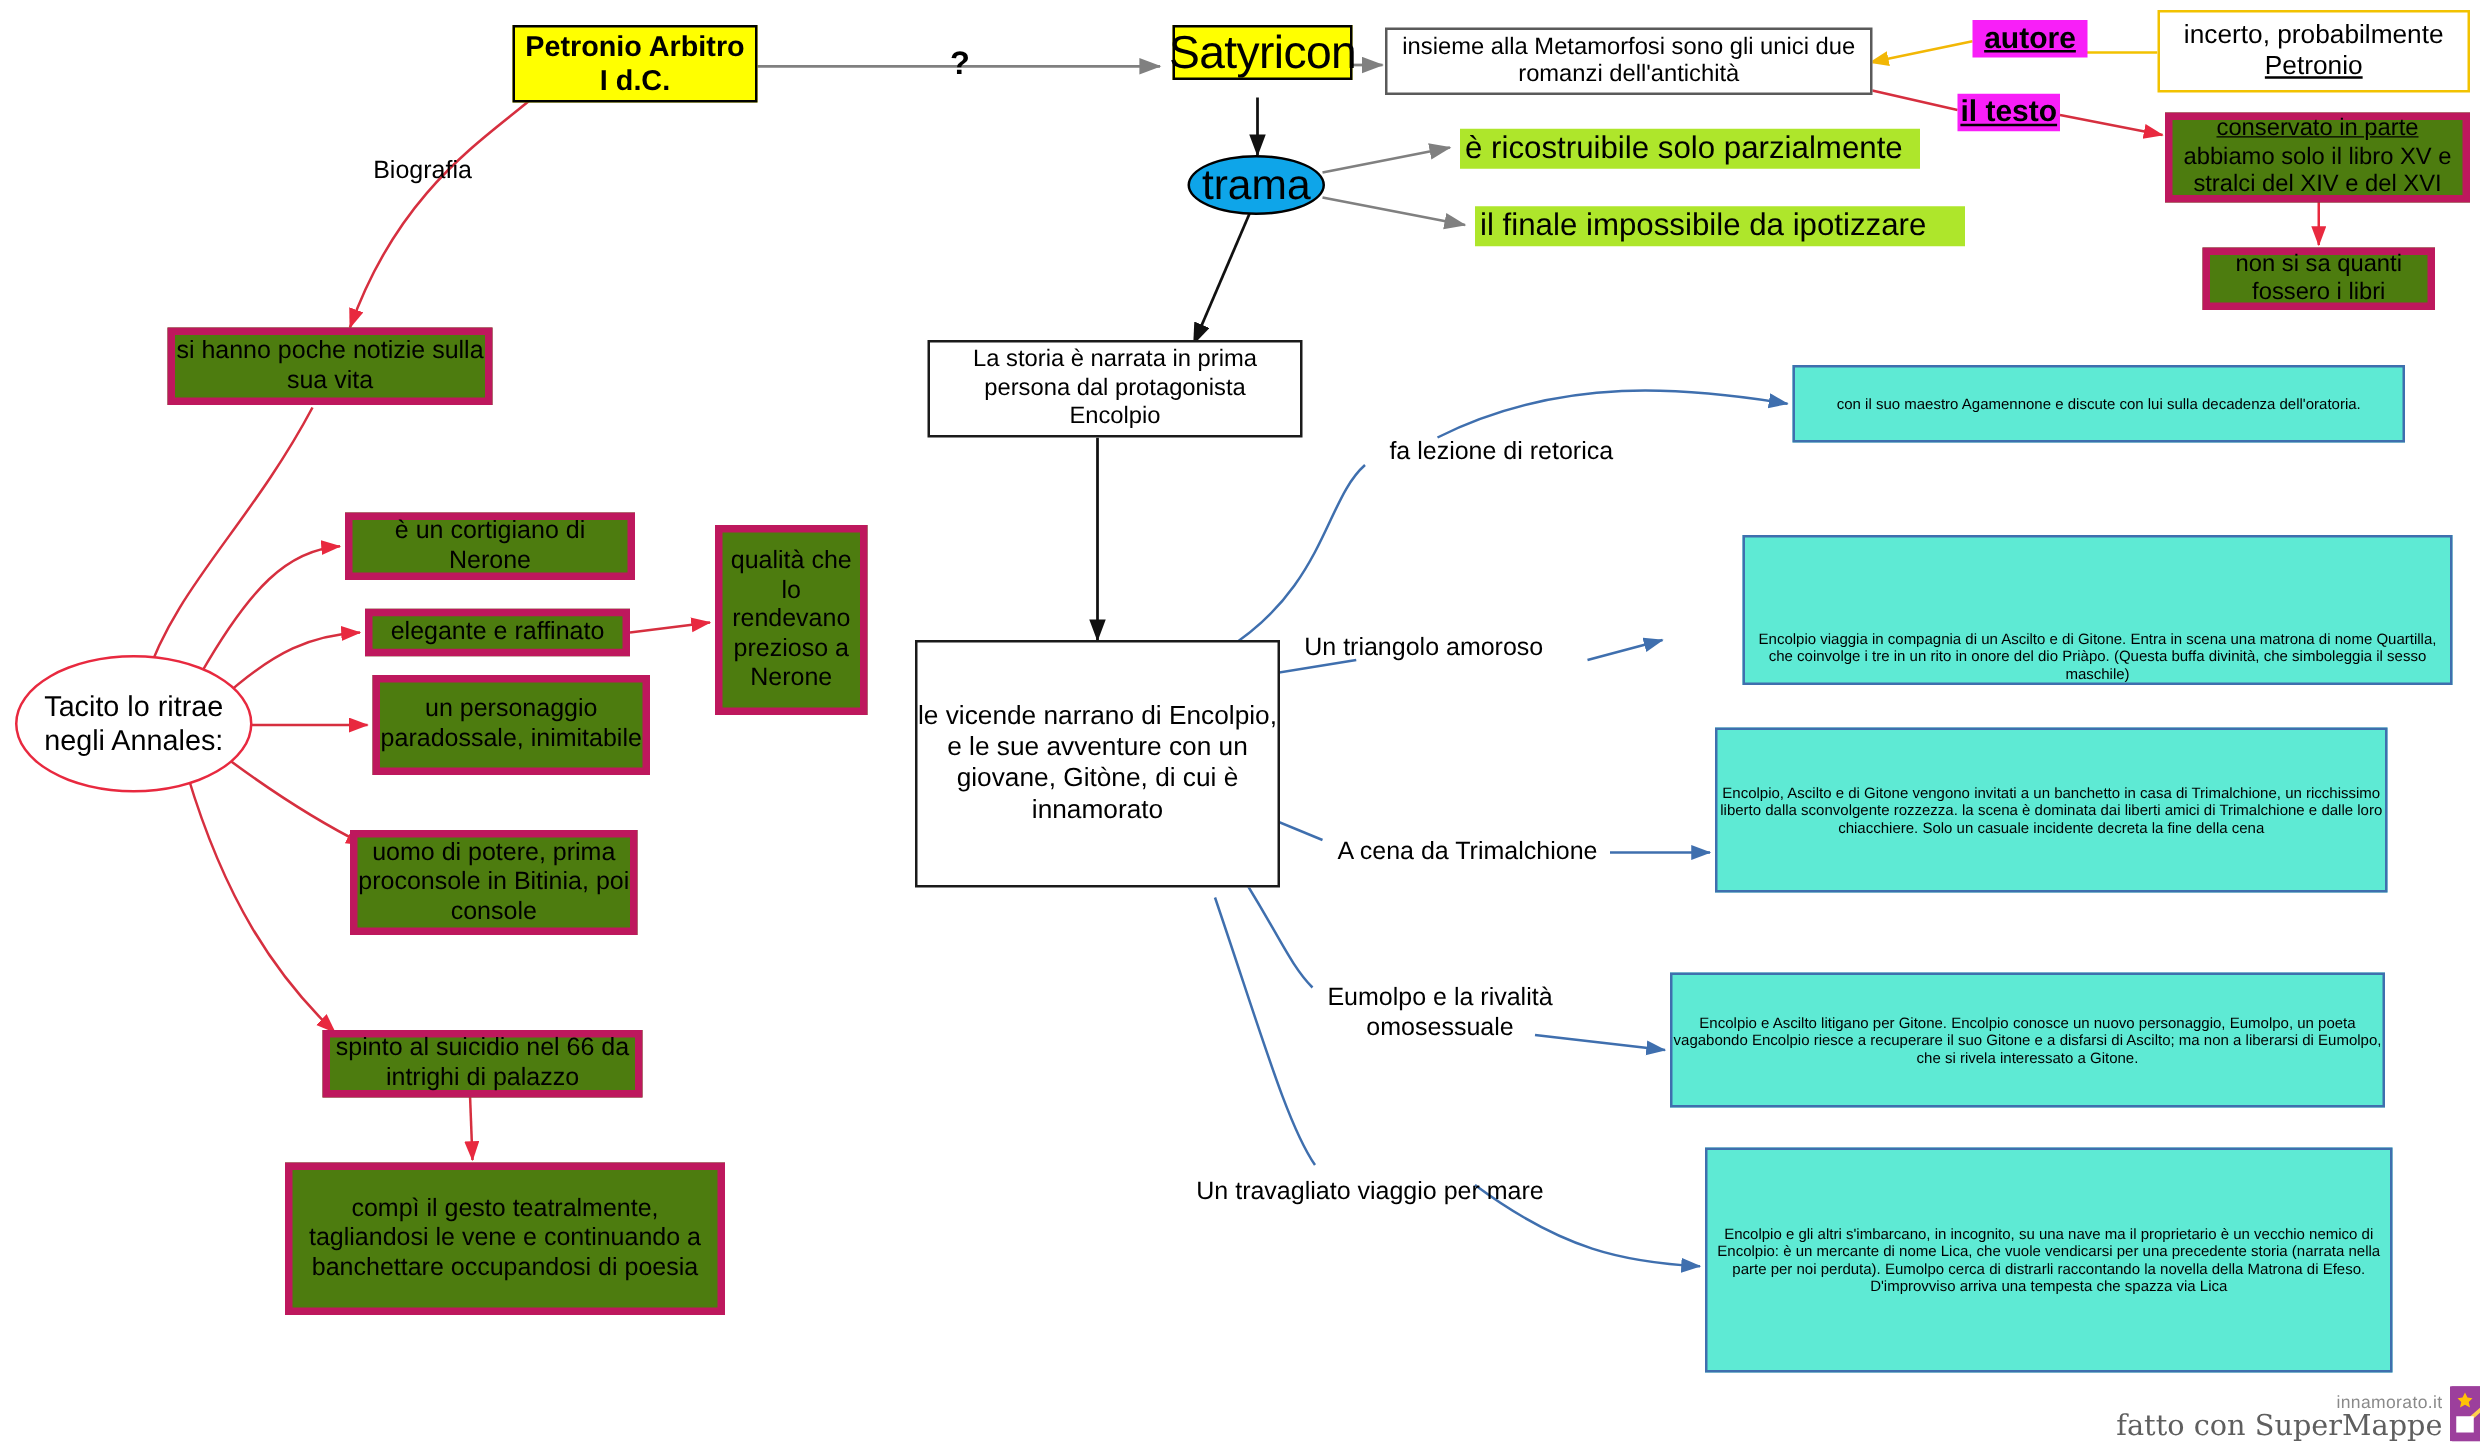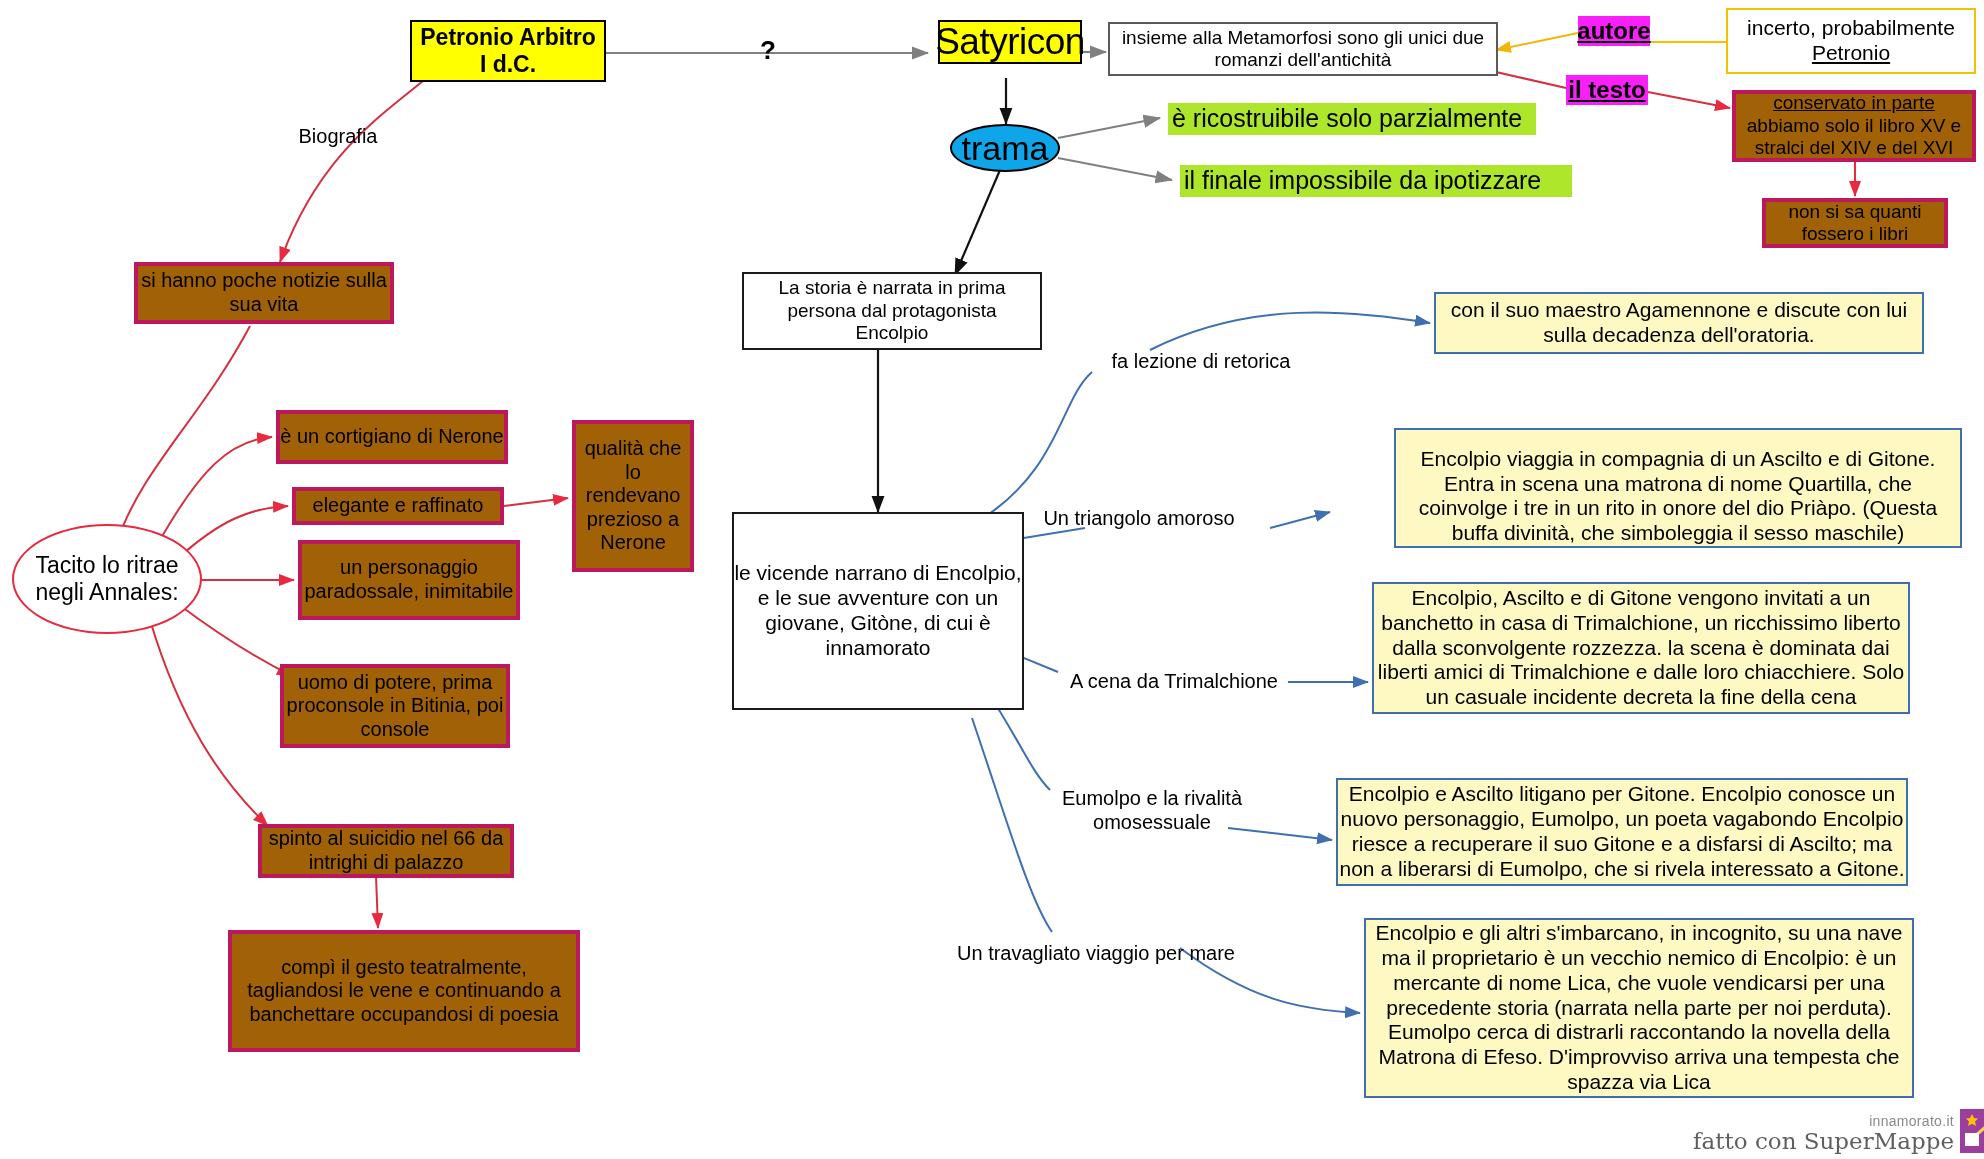--- a/index.html
+++ b/index.html
@@ -55,33 +55,33 @@
     background: #ffffff;
     border: 2px solid #5a5a5a;
     font-size: 19px;
   }
   .black-box {
     background: #ffffff;
     border: 2px solid #1a1a1a;
     font-size: 19px;
   }
   .red-box {
-    background: #a16207;
-    border: 4px solid #be185d;
+    background: #4d7c0f;
+    border: 6px solid #be185d;
     font-size: 20px;
   }
   .yellow-border-box {
     background: #ffffff;
     border: 2px solid #f2c200;
     font-size: 21px;
   }
   .blue-box {
-    background: #fef9c3;
+    background: #5eead4;
     border: 2px solid #3f6fae;
-    font-size: 21px;
+    font-size: 12px;
   }
   .ellipse-white {
     background: #0ea5e9;
     border: 2px solid #000000;
     border-radius: 50%;
     font-size: 34px;
   }
   .ellipse-red {
     background: #ffffff;
     border: 2px solid #e8293f;
@@ -234,21 +234,21 @@
       <div>I d.C.</div>
     </div>
   </div>
 
   <div class="node plain-label qmark" style="left:750px; top:32px; width:36px; height:36px;">?</div>
 
   <div class="node yellow-title" style="left:938px; top:20px; width:144px; height:44px;">Satyricon</div>
 
   <div class="node grey-box" style="left:1108px; top:22px; width:390px; height:54px;">insieme alla Metamorfosi  sono gli unici due romanzi dell'antichità</div>
 
-  <div class="node hl-magenta" style="left:1578px; top:16px; width:72px; height:30px;">autore</div>
+  <div class="node hl-magenta" style="left:1578px; top:16px; width:92px; height:30px;">autore</div>
 
   <div class="node hl-magenta" style="left:1566px; top:75px; width:82px; height:30px;">il testo</div>
 
   <div class="node yellow-border-box" style="left:1726px; top:8px; width:250px; height:66px;">
     <div class="inner">
       <div>incerto,  probabilmente</div>
       <div class="b u">Petronio</div>
     </div>
   </div>
 

